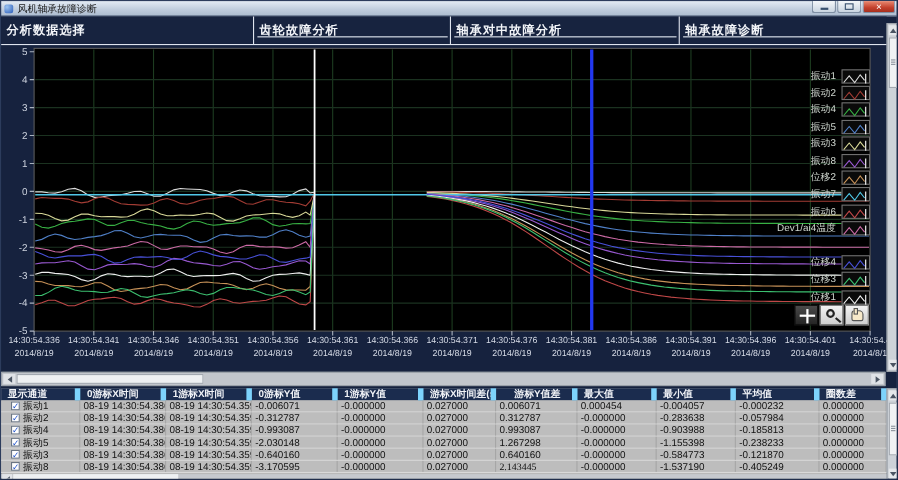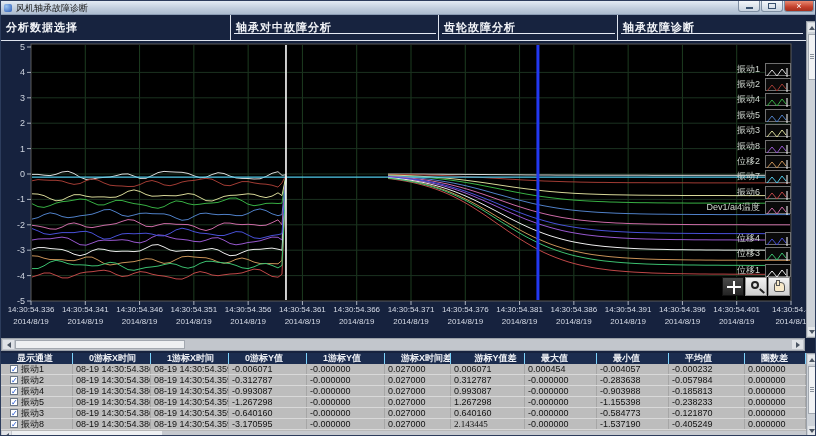--- a/index.html
+++ b/index.html
@@ -78,21 +78,21 @@
   .tri-up { width:0; height:0; border-left:3px solid transparent; border-right:3px solid transparent;
     border-bottom:4px solid #4a5462; margin:3px auto; }
   .tri-down { width:0; height:0; border-left:3px solid transparent; border-right:3px solid transparent;
     border-top:4px solid #4a5462; margin:3px auto; }
 
   
   #table { position:absolute; left:0; top:352px; width:805px; height:84px;
     background:#b9b9b9; }
   #thead { display:flex; height:11px; background:#1b2c4e; }
   .th { color:#f0f2f6; font-size:9px; font-weight:bold; line-height:11px;
-    padding-left:16px; border-right:1px solid #7dd3fc; overflow:hidden;
+    padding-left:6px; border-right:5px solid #7dd3fc; overflow:hidden;
     white-space:nowrap; }
   .trow { display:flex; height:11px; background:#bdbdbd; border-bottom:1px solid #d9d9d9; }
   .td { font-size:9px; color:#111; line-height:10px; padding-left:3px;
     border-right:1px solid #a6a6a6; overflow:hidden; white-space:nowrap; }
   .chan-cell { display:flex; align-items:center; }
   .cbox { width:8px; height:8px; background:#fff; border:1px solid #6b7684;
     margin:0 3px 0 6px; font-size:8px; line-height:7px; color:#1a4ecc;
     text-align:center; }
   #table-hscroll { position:absolute; left:0; top:78px; width:805px; height:6px;
     background:#c6c9ce; }
@@ -125,22 +125,22 @@
         <span class="glyph-max"></span>
         </div>
       <div class="winbtn close">
         <span>×</span>
         </div>
     </div>
   </div>
 
   <div id="tabsbar">
       <div class="tab" style="width: 229px;"><span>分析数据选择</span></div>
+      <div class="tab" style="width: 179px;"><span>齿轮故障分析</span><div class="tab-underline"></div></div>
       <div class="tab" style="width: 208px;"><span>轴承对中故障分析</span><div class="tab-underline"></div></div>
-      <div class="tab" style="width: 179px;"><span>齿轮故障分析</span><div class="tab-underline"></div></div>
       <div class="tab" style="width: 188px;"><span>轴承故障诊断</span><div class="tab-underline"></div></div>
     </div>
 
   <div id="chart-area">
     <svg id="chart-svg" width="816" height="297">
         <rect x="30" y="3" width="760" height="257" fill="#000000" stroke="#5a5a5a" stroke-width="1"></rect>
         <line x1="84.28571428571428" y1="4" x2="84.28571428571428" y2="259" stroke="#1d3c20" stroke-width="1"></line>
         <line x1="138.57142857142856" y1="4" x2="138.57142857142856" y2="259" stroke="#1d3c20" stroke-width="1"></line>
         <line x1="192.85714285714286" y1="4" x2="192.85714285714286" y2="259" stroke="#1d3c20" stroke-width="1"></line>
         <line x1="247.14285714285714" y1="4" x2="247.14285714285714" y2="259" stroke="#1d3c20" stroke-width="1"></line>
@@ -438,21 +438,21 @@
           <div class="td" style="width: 76px;">-0.185813</div>
           <div class="td" style="width: 61px;">0.000000</div>
         </div>
         <div class="trow">
           <div class="td chan-cell" style="width: 72px;">
             <span class="cbox">✓</span>
             <span>振动5</span>
           </div>
           <div class="td" style="width: 78px;">08-19 14:30:54.386</div>
           <div class="td" style="width: 78px;">08-19 14:30:54.359</div>
-          <div class="td" style="width: 78px;">-1.267298</div>
+          <div class="td" style="width: 78px;">-2.030148</div>
           <div class="td" style="width: 78px;">-0.000000</div>
           <div class="td" style="width: 66px;">0.027000</div>
           <div class="td" style="width: 74px;">1.267298</div>
           <div class="td" style="width: 72px;">-0.000000</div>
           <div class="td" style="width: 72px;">-1.155398</div>
           <div class="td" style="width: 76px;">-0.238233</div>
           <div class="td" style="width: 61px;">0.000000</div>
         </div>
         <div class="trow">
           <div class="td chan-cell" style="width: 72px;">

